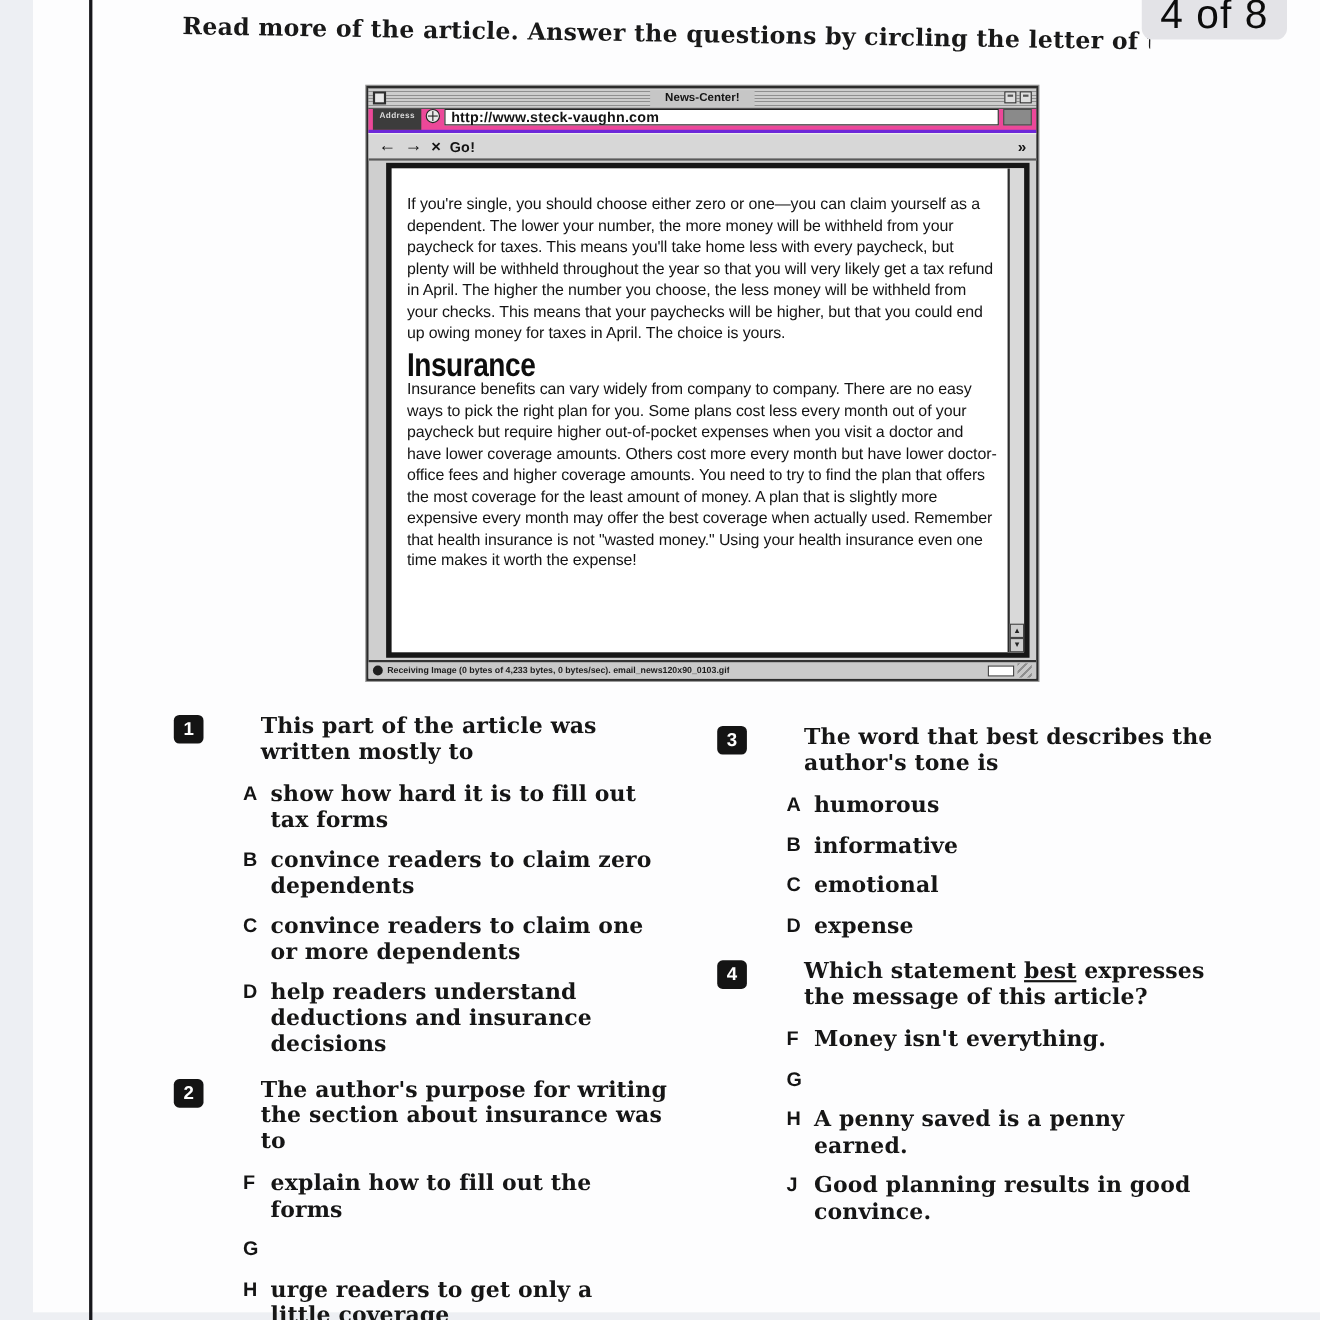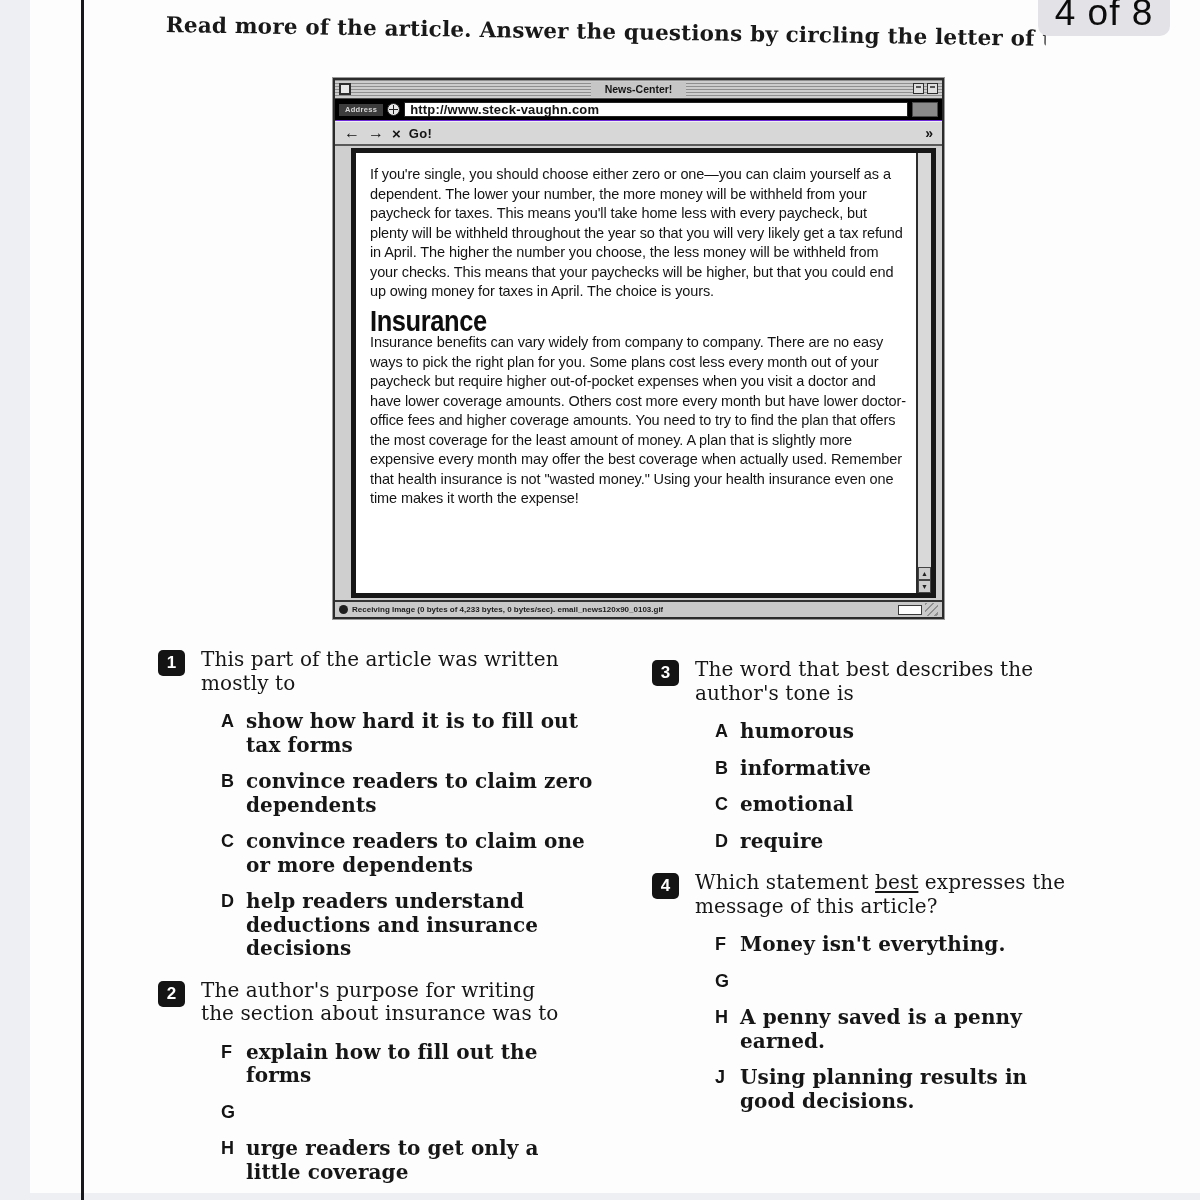--- a/index.html
+++ b/index.html
@@ -50,22 +50,22 @@
     border:2px solid #2e2e2e; background:#e9e9e9; }
   .title-chip {
     margin:0 auto; background:#c6c6c6; padding:1px 14px;
     font-size:10.5px; font-weight:700; color:#141414; line-height:13px;
   }
   .win-controls { position:absolute; right:4px; top:3px; display:flex; gap:3px; }
   .win-btn { width:11px; height:11px; border:1.5px solid #2e2e2e; background:#dedede; position:relative; }
   .win-btn::after { content:""; position:absolute; left:2px; top:2px; right:2px; height:2px; background:#555; }
 
   .addressrow {
-    flex:0 0 22px; background:#000000; border-bottom:1px solid #6d28d9;
-    display:flex; align-items:center; padding:0 4px; gap:4px;
+    flex:0 0 22px; background:#ec4899; border-bottom:3px solid #6d28d9;
+    display:flex; padding:0 4px; gap:4px;
   }
   .addr-chip { background:#3c3c3c; color:#d9d9d9; font-size:7.5px; font-weight:700;
     padding:2px 6px; line-height:8px; letter-spacing:.3px; }
   .globe {
     width:13px; height:13px; border-radius:50%; border:1.5px solid #222; flex:0 0 13px;
     background:
       linear-gradient(#222,#222) center/9px 1px no-repeat,
       linear-gradient(#222,#222) center/1px 9px no-repeat,
       #e8e8e8;
   }
@@ -86,21 +86,21 @@
   .stop-x { font-size:15px; line-height:15px; }
   .go-label { font-size:13px; letter-spacing:.3px; }
   .overflow-chevron { margin-left:auto; font-size:14px; }
 
   .frame {
     flex:1; margin:2px 6px 2px 16px;
     border:5px solid #171717; background:#fff;
     display:flex; overflow:hidden;
   }
   .article {
-    flex:1; padding:12px 8px 0 14px;
+    flex:1; padding:24px 8px 0 14px;
     font-size:14.5px; line-height:19.5px; color:#141414; letter-spacing:-.1px;
   }
   .article-heading {
     font-size:30px; font-weight:700; letter-spacing:-.5px;
     transform:scaleX(.85); transform-origin:left center;
     margin:9px 0 3px; color:#0e0e0e;
   }
   .scrollbar {
     flex:0 0 15px; border-left:2px solid #2c2c2c; background:#d9d9d9;
     display:flex; flex-direction:column; justify-content:flex-end;
@@ -129,22 +129,22 @@
 
   .question { margin-bottom:18px; }
   .qhead { display:flex; margin-bottom:15px; }
   .qnum {
     flex:0 0 27px; width:27px; height:26px; margin-top:2px;
     background:#141414; border-radius:5px; color:#fff;
     font-family:"Liberation Sans", sans-serif; font-size:17px; font-weight:700;
     display:flex; align-items:center; justify-content:center;
   }
   .qtext {
-    margin-left:16px; max-width:372px;
-    font-size:20px; font-weight:400; line-height:23.5px; letter-spacing:.1px;
+    margin-left:52px; max-width:372px;
+    font-size:20px; font-weight:700; line-height:23.5px; letter-spacing:.1px;
   }
   .qtext .em-underline { text-decoration:underline; text-underline-offset:2px; text-decoration-thickness:2px; }
 
   .options { margin-left:63px; }
   .opt { display:flex; margin-bottom:13px; }
   .opt-letter {
     flex:0 0 25px; font-family:"Liberation Sans", sans-serif;
     font-size:18px; font-weight:700; line-height:23.5px; color:#141414;
   }
   .opt-text {
@@ -277,21 +277,21 @@
       <div class="opt">
         <span class="opt-letter">B</span>
         <span class="opt-text">informative</span>
       </div>
       <div class="opt">
         <span class="opt-letter">C</span>
         <span class="opt-text">emotional</span>
       </div>
       <div class="opt">
         <span class="opt-letter">D</span>
-        <span class="opt-text">require</span>
+        <span class="opt-text">expense</span>
       </div>
     </div>
   </div>
 
   <div class="question">
     <div class="qhead">
       <span class="qnum">4</span>
       <div class="qtext"><span>Which statement </span><span class="em-underline">best</span><span> expresses the message of this article?</span></div>
     </div>
     <div class="options">
@@ -301,18 +301,18 @@
       </div>
       <div class="opt">
         <span class="opt-letter">G</span>
       </div>
       <div class="opt">
         <span class="opt-letter">H</span>
         <span class="opt-text">A penny saved is a penny earned.</span>
       </div>
       <div class="opt">
         <span class="opt-letter">J</span>
-        <span class="opt-text">Using planning results in good decisions.</span>
+        <span class="opt-text">Good planning results in good convince.</span>
       </div>
     </div>
   </div>
 
 </div>
 
 </body></html>

